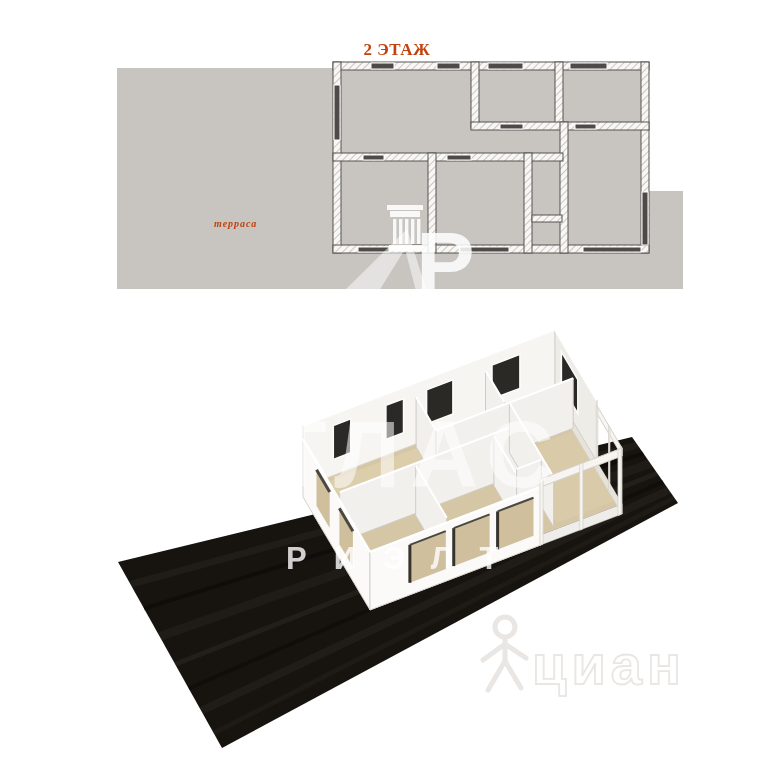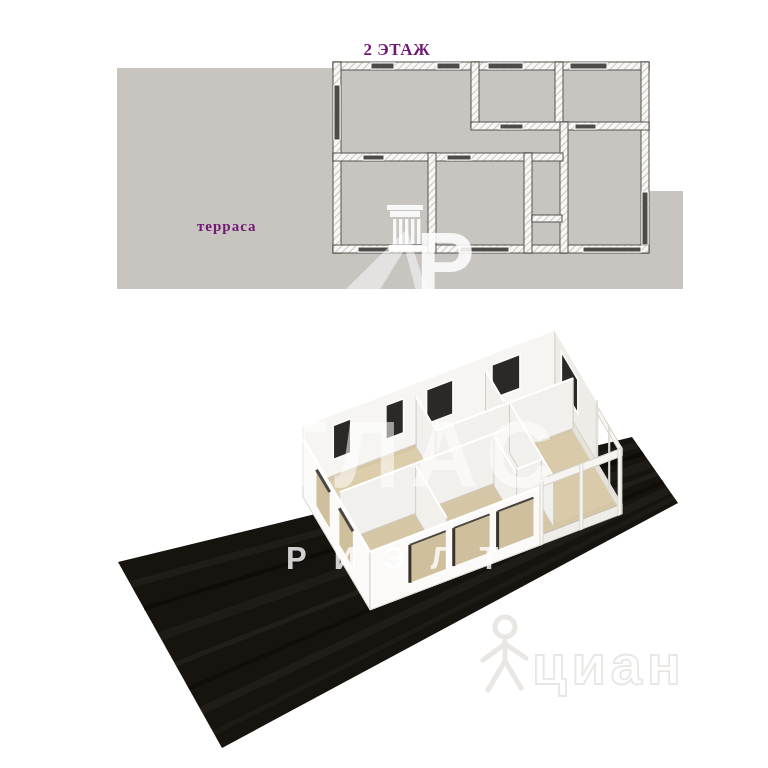--- a/index.html
+++ b/index.html
@@ -1,21 +1,21 @@
 <!DOCTYPE html>
 <html><head>
 <meta charset="utf-8">
 <style>
   html,body{margin:0;padding:0;background:#ffffff;}
   #canvas{position:relative;width:768px;height:768px;background:#ffffff;overflow:hidden;
           font-family:"Liberation Sans",sans-serif;}
   #scene{position:absolute;left:0;top:0;}
-  .label{position:absolute;color:#701a75;font-family:"Liberation Serif",serif;font-weight:700;}
+  .label{position:absolute;color:#c2410c;font-family:"Liberation Serif",serif;font-weight:700;}
   #floor-title{left:352px;top:40px;width:90px;text-align:center;font-size:17px;letter-spacing:.5px;}
-  #terrace-label{left:197px;top:218px;font-size:15px;letter-spacing:1px;}
+  #terrace-label{left:214px;top:218px;font-size:10px;letter-spacing:1px;font-style:italic;}
   text{font-family:"Liberation Sans",sans-serif;}
 </style>
 </head>
 <body>
 
 <div id="canvas">
 
   <svg id="scene" width="768" height="768" viewBox="0 0 768 768">
     <defs>
       <pattern id="hatch" width="5" height="5" patternUnits="userSpaceOnUse" patternTransform="rotate(45)">

